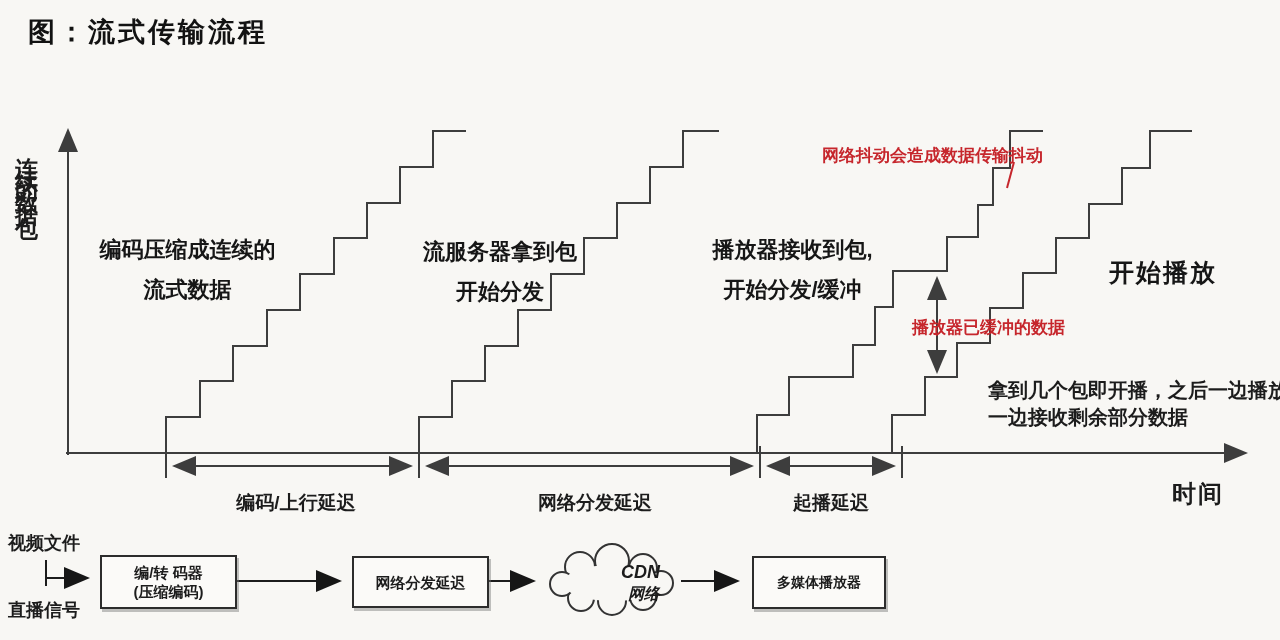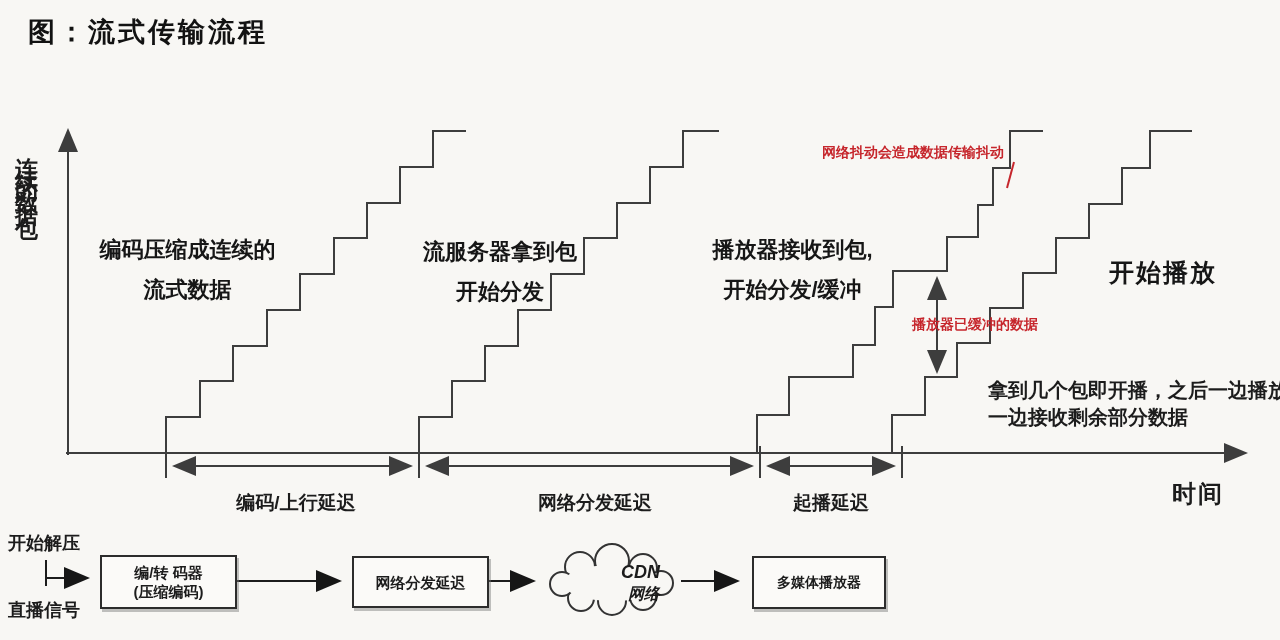--- a/index.html
+++ b/index.html
@@ -9,21 +9,21 @@
   .lines-svg{position:absolute;left:0;top:0;}
   .t{position:absolute;white-space:nowrap;}
   .title{left:28px;top:14px;font-size:27px;font-weight:800;letter-spacing:3px;color:#121212;}
   .ylabel{left:12px;top:138px;font-size:23px;font-weight:700;
           writing-mode:vertical-rl;text-orientation:upright;letter-spacing:12px;}
   .stage{font-size:22px;font-weight:600;line-height:40px;text-align:center;color:#161616;}
   .stage1{left:80px;top:230px;width:215px;}
   .stage2{left:395px;top:232px;width:210px;}
   .stage3{left:690px;top:230px;width:205px;}
   .stage4{left:1088px;top:252px;width:150px;font-size:25px;font-weight:700;text-align:center;letter-spacing:2px;}
-  .red{color:#c6262c;font-size:14px;font-weight:600;}
+  .red{color:#c6262c;font-size:17px;font-weight:600;}
   .jitter{left:822px;top:144px;}
   .buffer{left:912px;top:316px;text-align:right;}
   .note{left:988px;top:377px;font-size:20px;font-weight:600;line-height:27px;white-space:nowrap;}
   .delay{font-size:19px;font-weight:600;text-align:center;top:490px;}
   .delay1{left:206px;width:180px;}
   .delay2{left:505px;width:180px;}
   .delay3{left:761px;width:140px;}
   .xlabel{left:1172px;top:478px;font-size:24px;font-weight:700;letter-spacing:2px;}
   .srclabel{font-size:18px;font-weight:600;}
   .src-top{left:8px;top:531px;}
@@ -120,21 +120,21 @@
 
   <div class="t note">
     <div>拿到几个包即开播，之后一边播放</div>
     <div>一边接收剩余部分数据</div>
   </div>
 
   <div class="t delay delay1">编码/上行延迟</div>
   <div class="t delay delay2">网络分发延迟</div>
   <div class="t delay delay3">起播延迟</div>
 
-  <div class="t srclabel src-top">开始解压</div>
+  <div class="t srclabel src-top">视频文件</div>
   <div class="t srclabel src-bottom">直播信号</div>
 
   <div class="fbox box1">
     <div>编/转 码器</div>
     <div>(压缩编码)</div>
   </div>
   <div class="fbox box2">
     <div>网络分发延迟</div>
   </div>
   <div class="t cloudtext">

